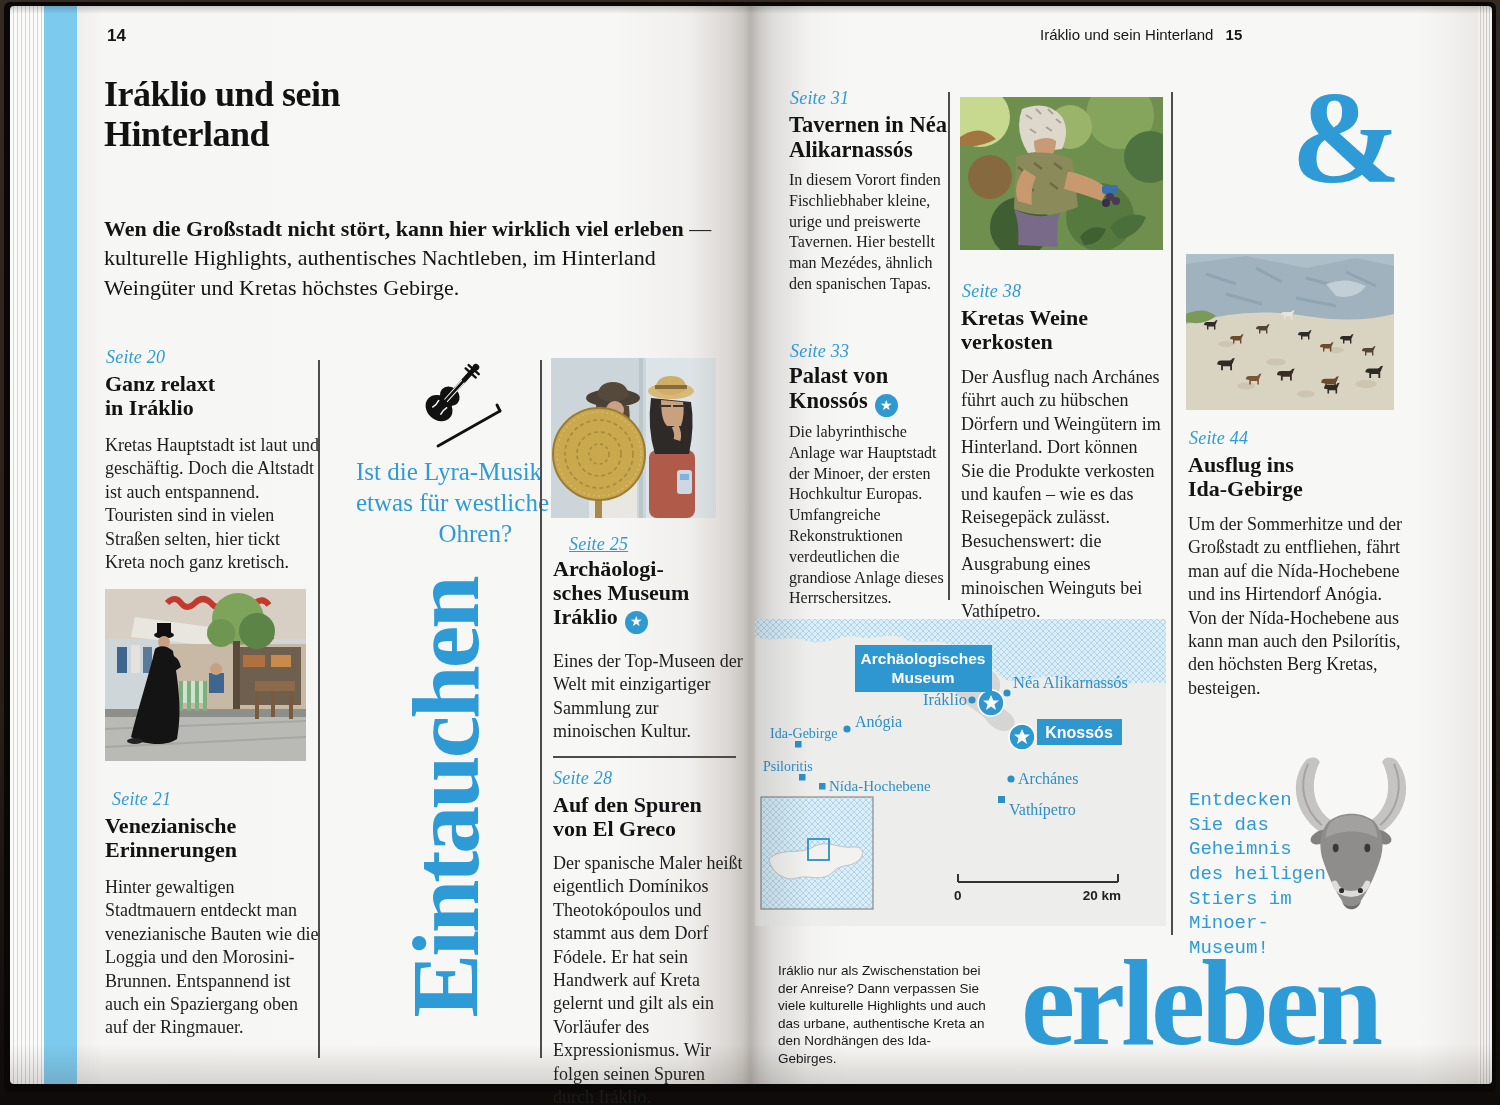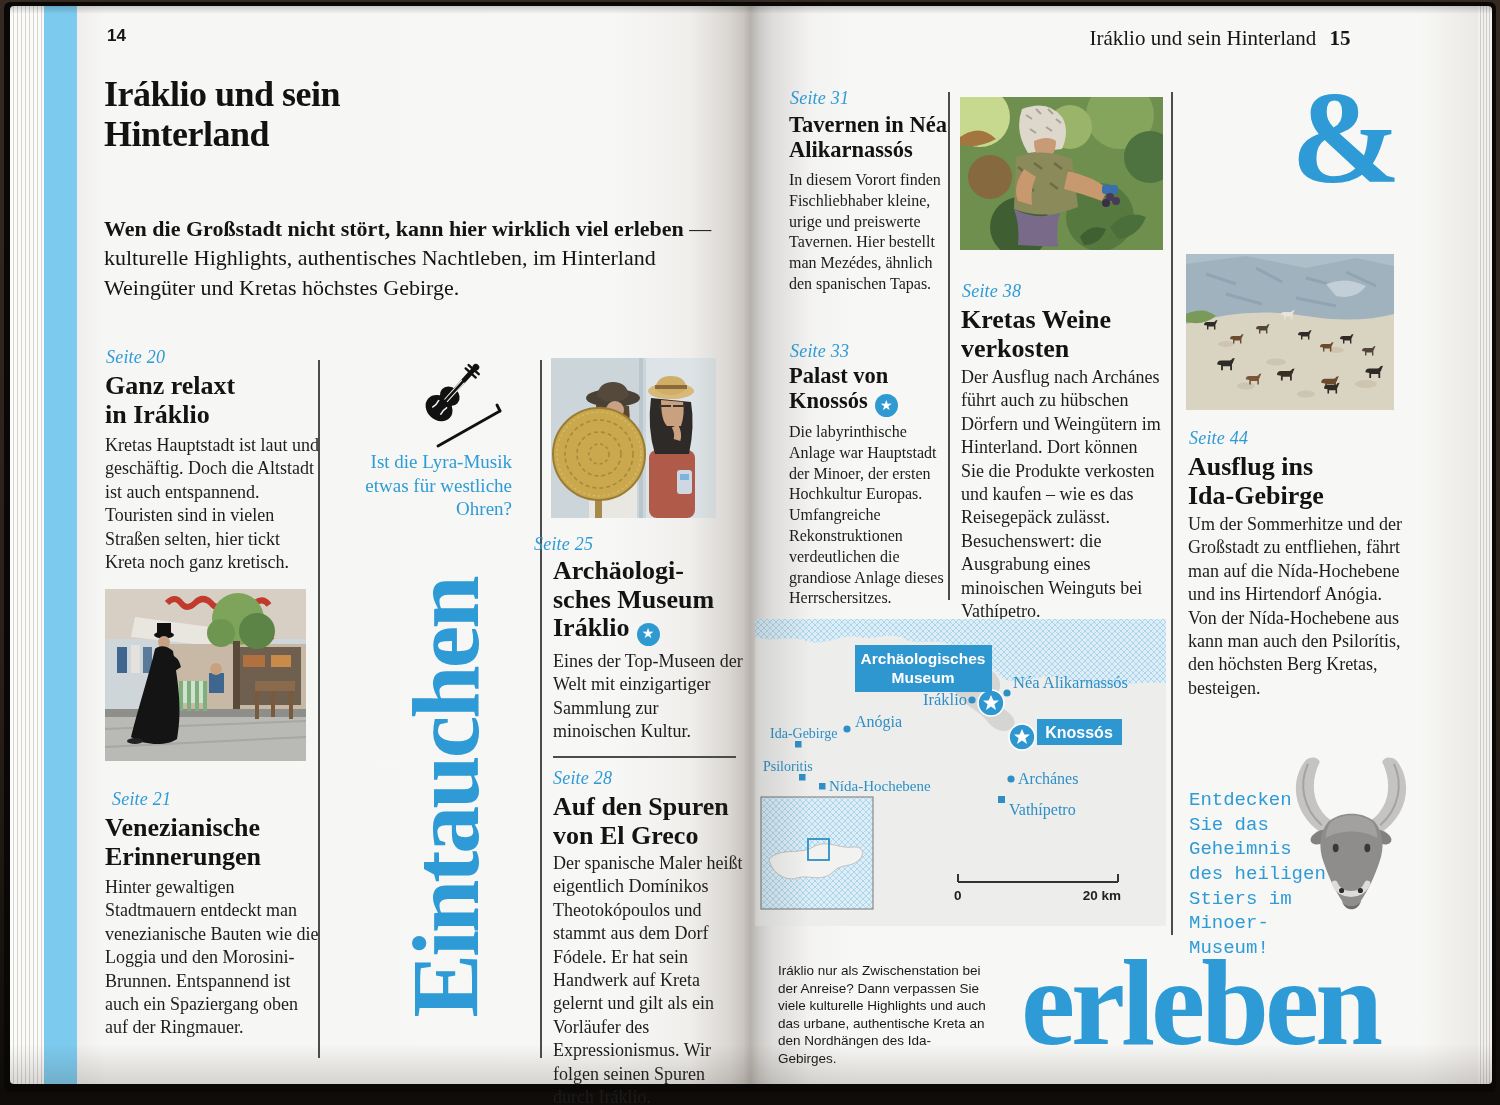--- a/index.html
+++ b/index.html
@@ -21,29 +21,29 @@
   .gutter{left:690px;top:6px;width:120px;height:1078px;pointer-events:none;
     background:linear-gradient(90deg,rgba(0,0,0,0) 0%,rgba(80,70,60,.16) 44%,rgba(90,80,70,.28) 50%,rgba(0,0,0,.10) 58%,rgba(0,0,0,0) 100%);}
   .book-bottom-shade{left:10px;top:1044px;width:1482px;height:40px;pointer-events:none;
     background:linear-gradient(180deg,rgba(0,0,0,0),rgba(60,50,40,.18));}
   .book-top-shade{left:10px;top:6px;width:1482px;height:8px;pointer-events:none;
     background:linear-gradient(180deg,rgba(0,0,0,.18),rgba(0,0,0,0));}
   
   .sans{font-family:"Liberation Sans", sans-serif;}
   .kicker{font-style:italic;color:#2e9bd6;font-size:18px;letter-spacing:.2px;}
   .h-big{font-weight:700;font-size:36px;line-height:1.12;letter-spacing:-.5px;white-space:pre;color:#121212;}
-  .h-col{font-weight:700;font-size:26px;line-height:1.1;white-space:pre;color:#131313;margin-top:2px;}
+  .h-col{font-weight:700;font-size:22px;line-height:1.1;white-space:pre;color:#131313;margin-top:2px;}
   .h-col.sm{font-size:22.5px;}
   .body{font-size:18px;line-height:1.3;color:#1c1c1c;}
   .body.sm{font-size:16px;}
   .intro{font-size:22px;line-height:1.34;color:#141414;}
   .intro b{font-weight:700;}
   .divider{width:2px;background:#4c4c4c;}
   .hrule{height:2px;background:#4c4c4c;}
-  .pullquote{color:#2e9bd6;font-size:19px;line-height:1.24;text-align:right;white-space:pre;}
+  .pullquote{color:#2e9bd6;font-size:25px;line-height:1.24;text-align:right;white-space:pre;margin-top:6px;}
   .bullnote{color:#2e9bd6;font-size:19px;line-height:1.3;white-space:pre;font-family:Liberation Mono, monospace;}
   .bigword{font-weight:700;color:#2e9bd6;line-height:1;}
   .vert-word{transform:rotate(-90deg);transform-origin:0 0;font-weight:700;color:#2e9bd6;
     font-size:96px;letter-spacing:-3px;width:520px;text-align:center;line-height:1;}
   .star-badge{display:inline-flex;align-items:center;justify-content:center;width:23px;height:23px;
     border-radius:50%;background:#2f9ad2;vertical-align:-2px;margin-left:7px;}
   .star-badge span{color:#fff;font-size:14px;line-height:1;}
   .photo{overflow:hidden;}
   .photo svg{display:block;}
 </style>
@@ -178,38 +178,38 @@
         <circle cx="48" cy="96" r="46" fill="#c9a84e"></circle>
         <circle cx="48" cy="96" r="46" fill="none" stroke="#9a7c34" stroke-width="2"></circle>
         <circle cx="48" cy="96" r="34" fill="none" stroke="#a8893c" stroke-width="1.6" stroke-dasharray="4 3"></circle>
         <circle cx="48" cy="96" r="22" fill="none" stroke="#a8893c" stroke-width="1.6" stroke-dasharray="4 3"></circle>
         <circle cx="48" cy="96" r="10" fill="none" stroke="#a8893c" stroke-width="1.6" stroke-dasharray="3 3"></circle>
         <circle cx="48" cy="96" r="42" fill="none" stroke="#d9bc6a" stroke-width="1.4" stroke-dasharray="2 3"></circle>
       </g>
     </svg>
   </div>
 
-  <div class="abs kicker" style="left:534px;top:534px;">Seite 25</div>
+  <div class="abs kicker" style="left:569px;top:534px;text-decoration:underline;">Seite 25</div>
   <div class="abs" style="left:553px;top:557px;">
     <span class="h-col" style="display:inline;">Archäologi-
 sches Museum
 Iráklio</span><span class="star-badge">
         <span>★</span>
       </span>
   </div>
   <div class="abs body" style="left:553px;top:650px;width:190px;">Eines der Top-Museen der Welt mit einzigartiger Sammlung zur minoischen Kultur.</div>
 
   <div class="abs hrule" style="left:553px;top:756px;width:183px;"></div>
 
   <div class="abs kicker" style="left:553px;top:768px;">Seite 28</div>
   <div class="abs h-col" style="left:553px;top:791px;">Auf den Spuren
 von El Greco</div>
   <div class="abs body" style="left:553px;top:852px;width:190px;">Der spanische Maler heißt eigentlich Domínikos Theotokópoulos und stammt aus dem Dorf Fódele. Er hat sein Handwerk auf Kreta gelernt und gilt als ein Vorläufer des Expressionismus. Wir folgen seinen Spuren durch Iráklio.</div>
 
-  <div class="abs sans" style="left:1040px;top:26px;width:360px;text-align:center;font-size:21px;font-family:Liberation Serif, serif;">
+  <div class="abs sans" style="left:1040px;top:26px;width:360px;text-align:left;font-size:15px;">
     <span>Iráklio und sein Hinterland</span>
     <b style="margin-left:8px;">15</b>
   </div>
 
   <div class="abs kicker" style="left:790px;top:88px;">Seite 31</div>
   <div class="abs h-col sm" style="left:789px;top:111px;">Tavernen in Néa
 Alikarnassós</div>
   <div class="abs body sm" style="left:789px;top:170px;width:160px;">In diesem Vorort finden Fischliebhaber kleine, urige und preiswerte Tavernen. Hier bestellt man Mezédes, ähnlich den spanischen Tapas.</div>
 
   <div class="abs kicker" style="left:790px;top:341px;">Seite 33</div>

